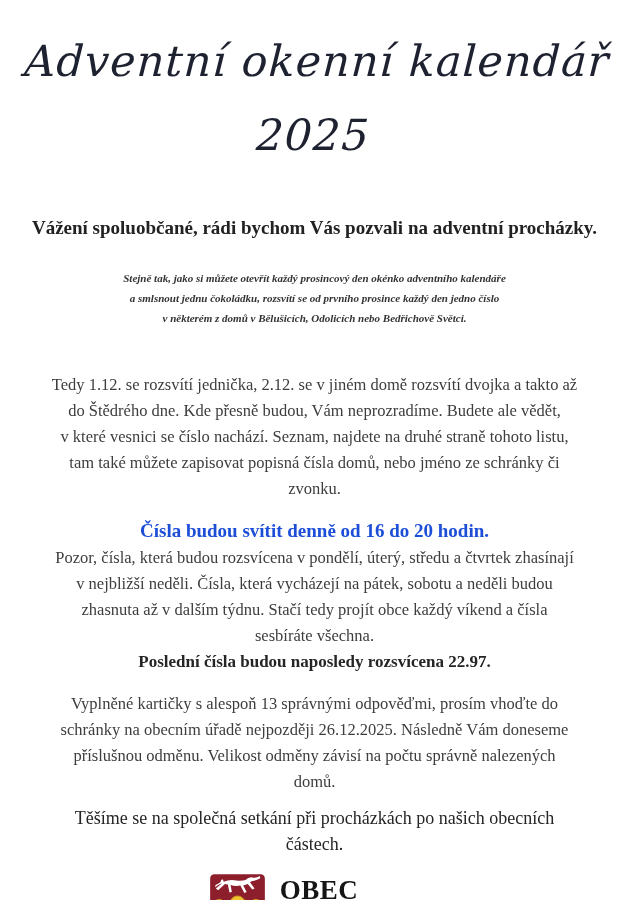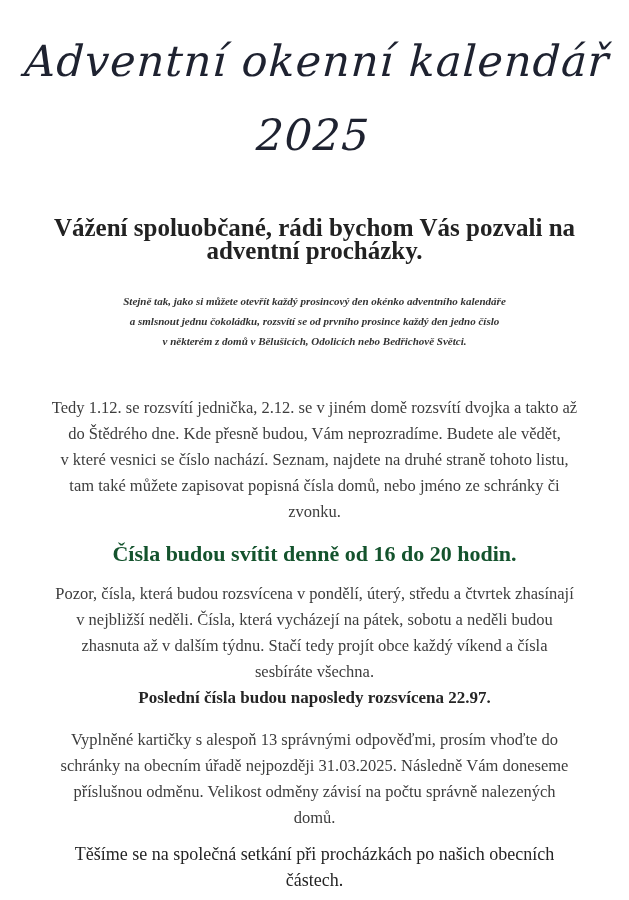--- a/index.html
+++ b/index.html
@@ -33,21 +33,21 @@
     line-height: 74px;
     letter-spacing: 1px;
     color: #1e2230;
     transform: skewX(-3deg);
   }
 
   .greeting {
     margin: 44px auto 4px auto;
     width: 600px;
     font-weight: bold;
-    font-size: 25px;
+    font-size: 19px;
     line-height: 23px;
     color: #222222;
   }
 
   .intro {
     margin: 29px auto 0 auto;
     width: 600px;
     font-weight: bold;
     font-style: italic;
     font-size: 11px;
@@ -62,24 +62,24 @@
     line-height: 26px;
     color: #3d3d3d;
   }
 
   .schedule {
     margin: 16px auto 0 auto;
     width: 605px;
     line-height: 26px;
   }
   .schedule-heading {
-    margin: 14px;
+    margin: 1px;
     font-weight: bold;
-    font-size: 22px;
-    color: #14532d;
+    font-size: 19px;
+    color: #1d4ed8;
   }
   .schedule-details {
     margin: 0;
     font-size: 16.5px;
     color: #3d3d3d;
   }
   .schedule-last {
     margin: 0;
     font-weight: bold;
     font-size: 17px;
@@ -144,21 +144,21 @@
   <div class="schedule center">
     <p class="schedule-heading">Čísla budou svítit denně od 16 do 20 hodin.</p>
     <p class="schedule-details pre">Pozor, čísla, která budou rozsvícena v pondělí, úterý, středu a čtvrtek zhasínají
 v nejbližší neděli. Čísla, která vycházejí na pátek, sobotu a neděli budou
 zhasnuta až v dalším týdnu. Stačí tedy projít obce každý víkend a čísla
 sesbíráte všechna.</p>
     <p class="schedule-last">Poslední čísla budou naposledy rozsvícena 22.97.</p>
   </div>
 
   <p class="bodypar reward center pre">Vyplněné kartičky s alespoň 13 správnými odpověďmi, prosím vhoďte do
-schránky na obecním úřadě nejpozději 31.03.2025. Následně Vám doneseme
+schránky na obecním úřadě nejpozději 26.12.2025. Následně Vám doneseme
 příslušnou odměnu. Velikost odměny závisí na počtu správně nalezených
 domů.</p>
 
   <p class="closing center pre">Těšíme se na společná setkání při procházkách po našich obecních
 částech.</p>
 
   <div class="logo">
     <svg class="coat-of-arms" viewBox="0 0 100 112" xmlns="http://www.w3.org/2000/svg">
 
       <path d="M10,2 H90 Q98,2 98,10 V60 C98,88 79,104 50,111 C21,104 2,88 2,60 V10 Q2,2 10,2 Z" fill="#8d1f2d"></path>

